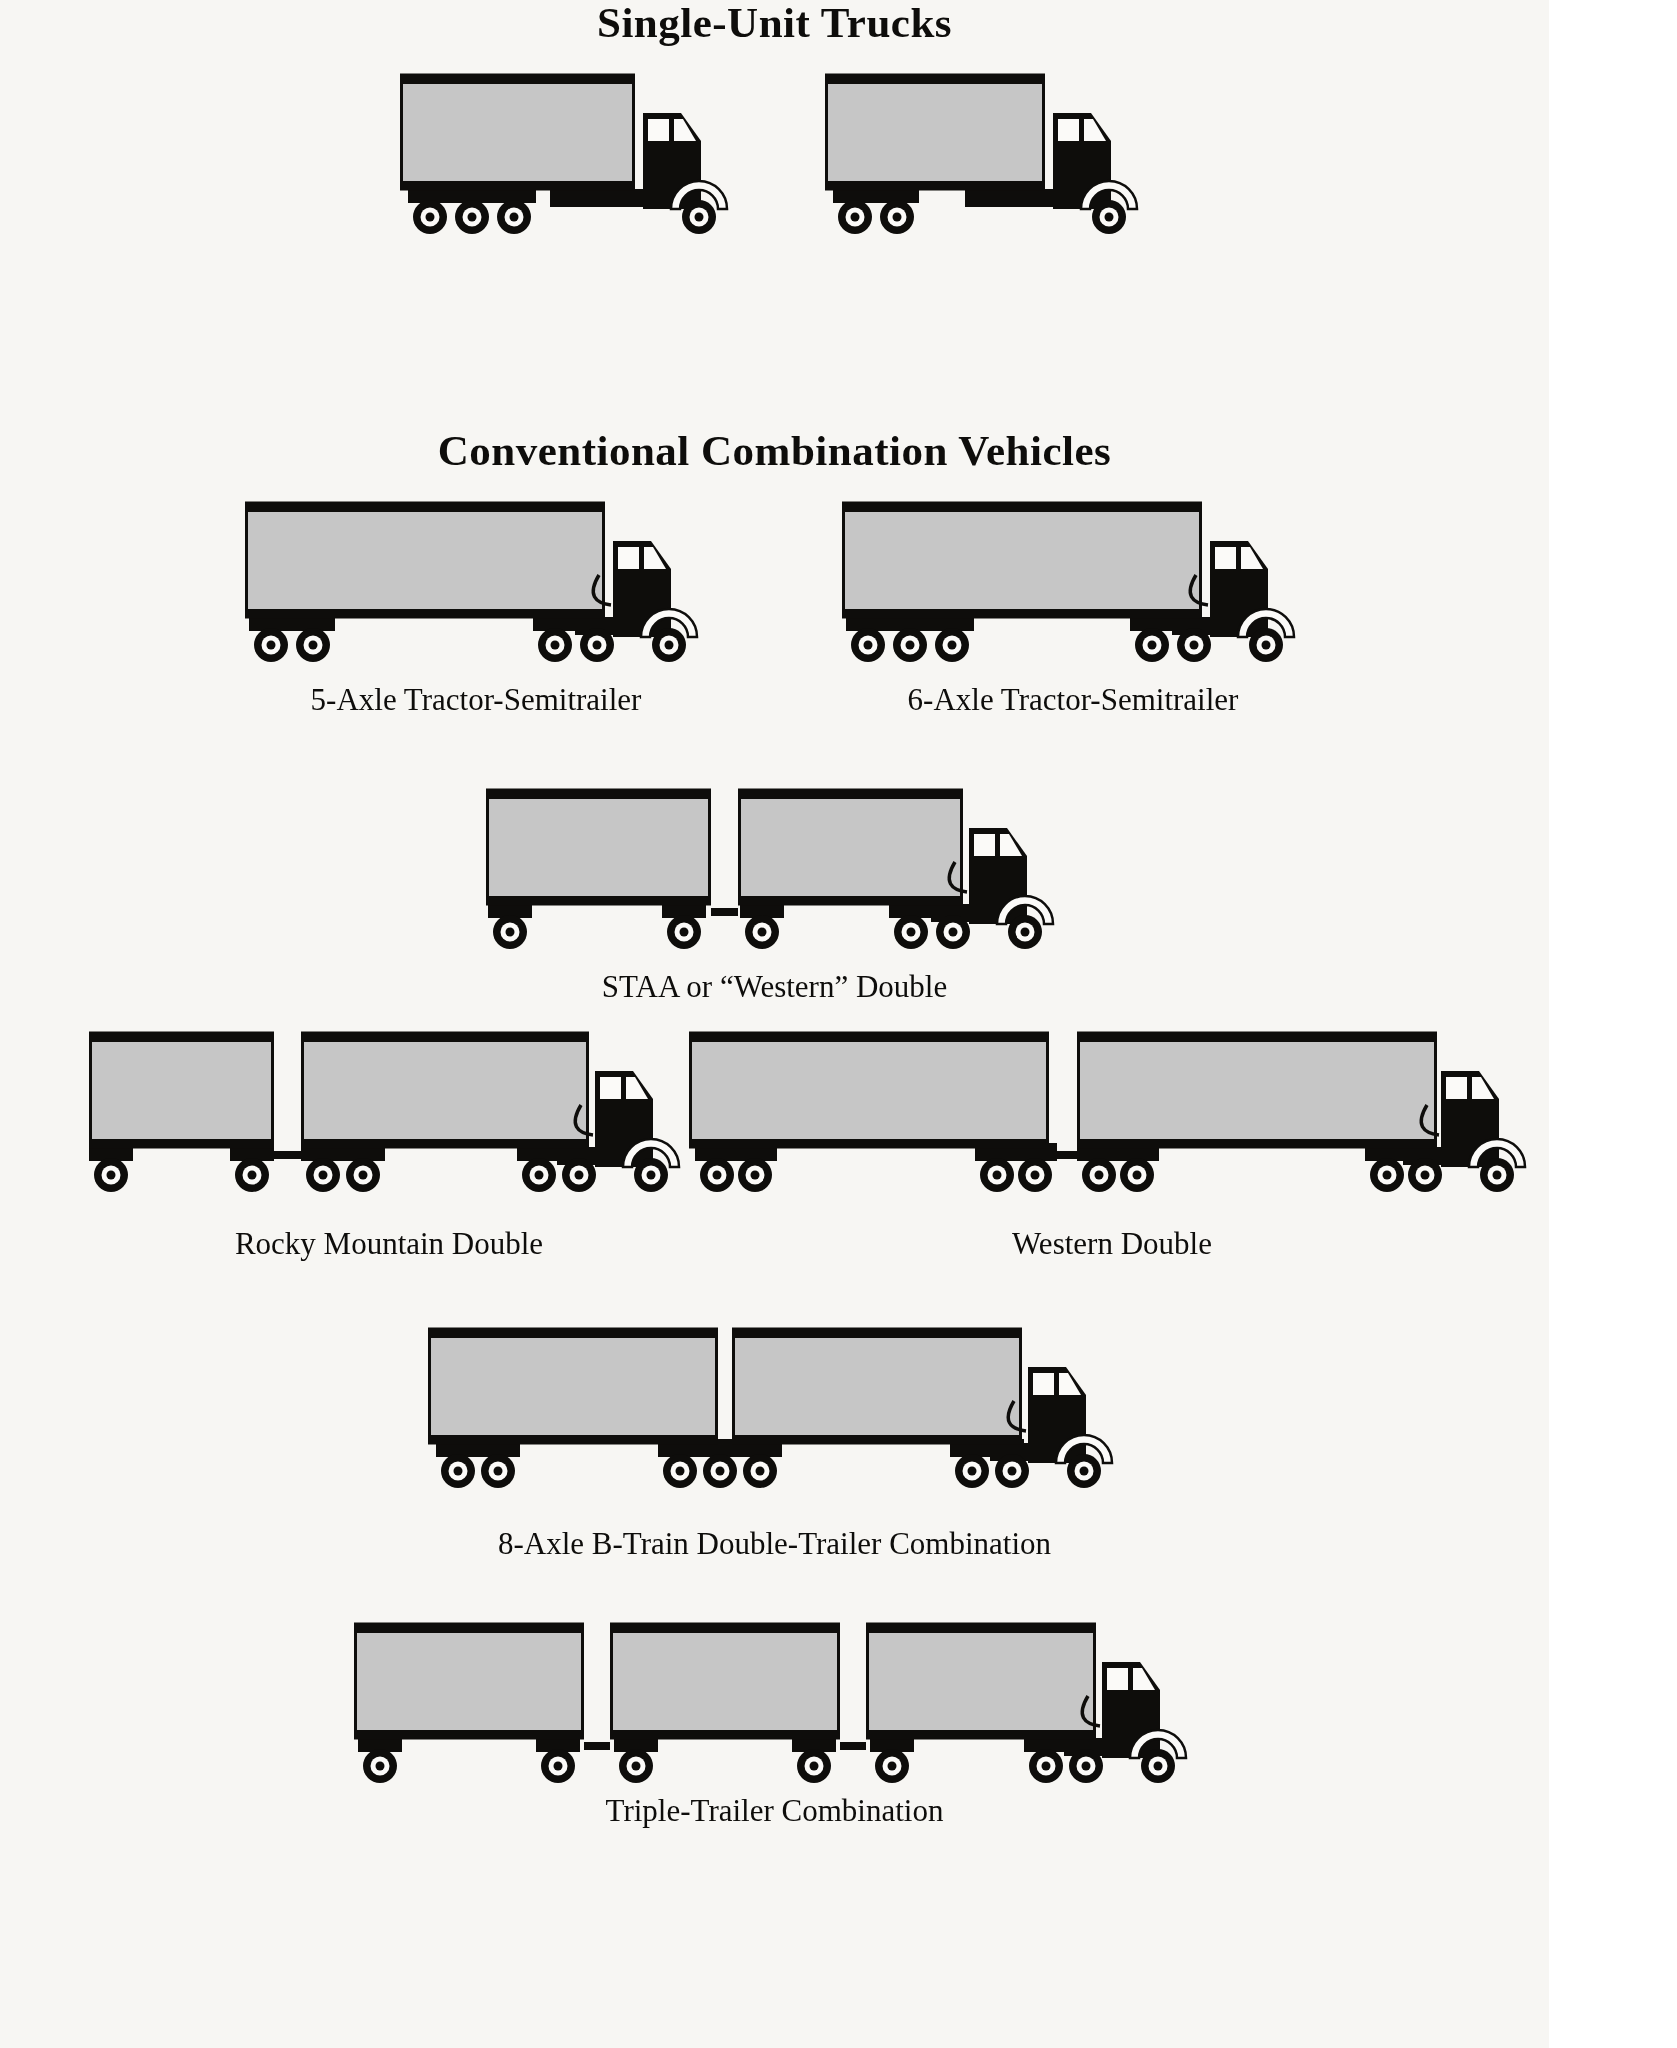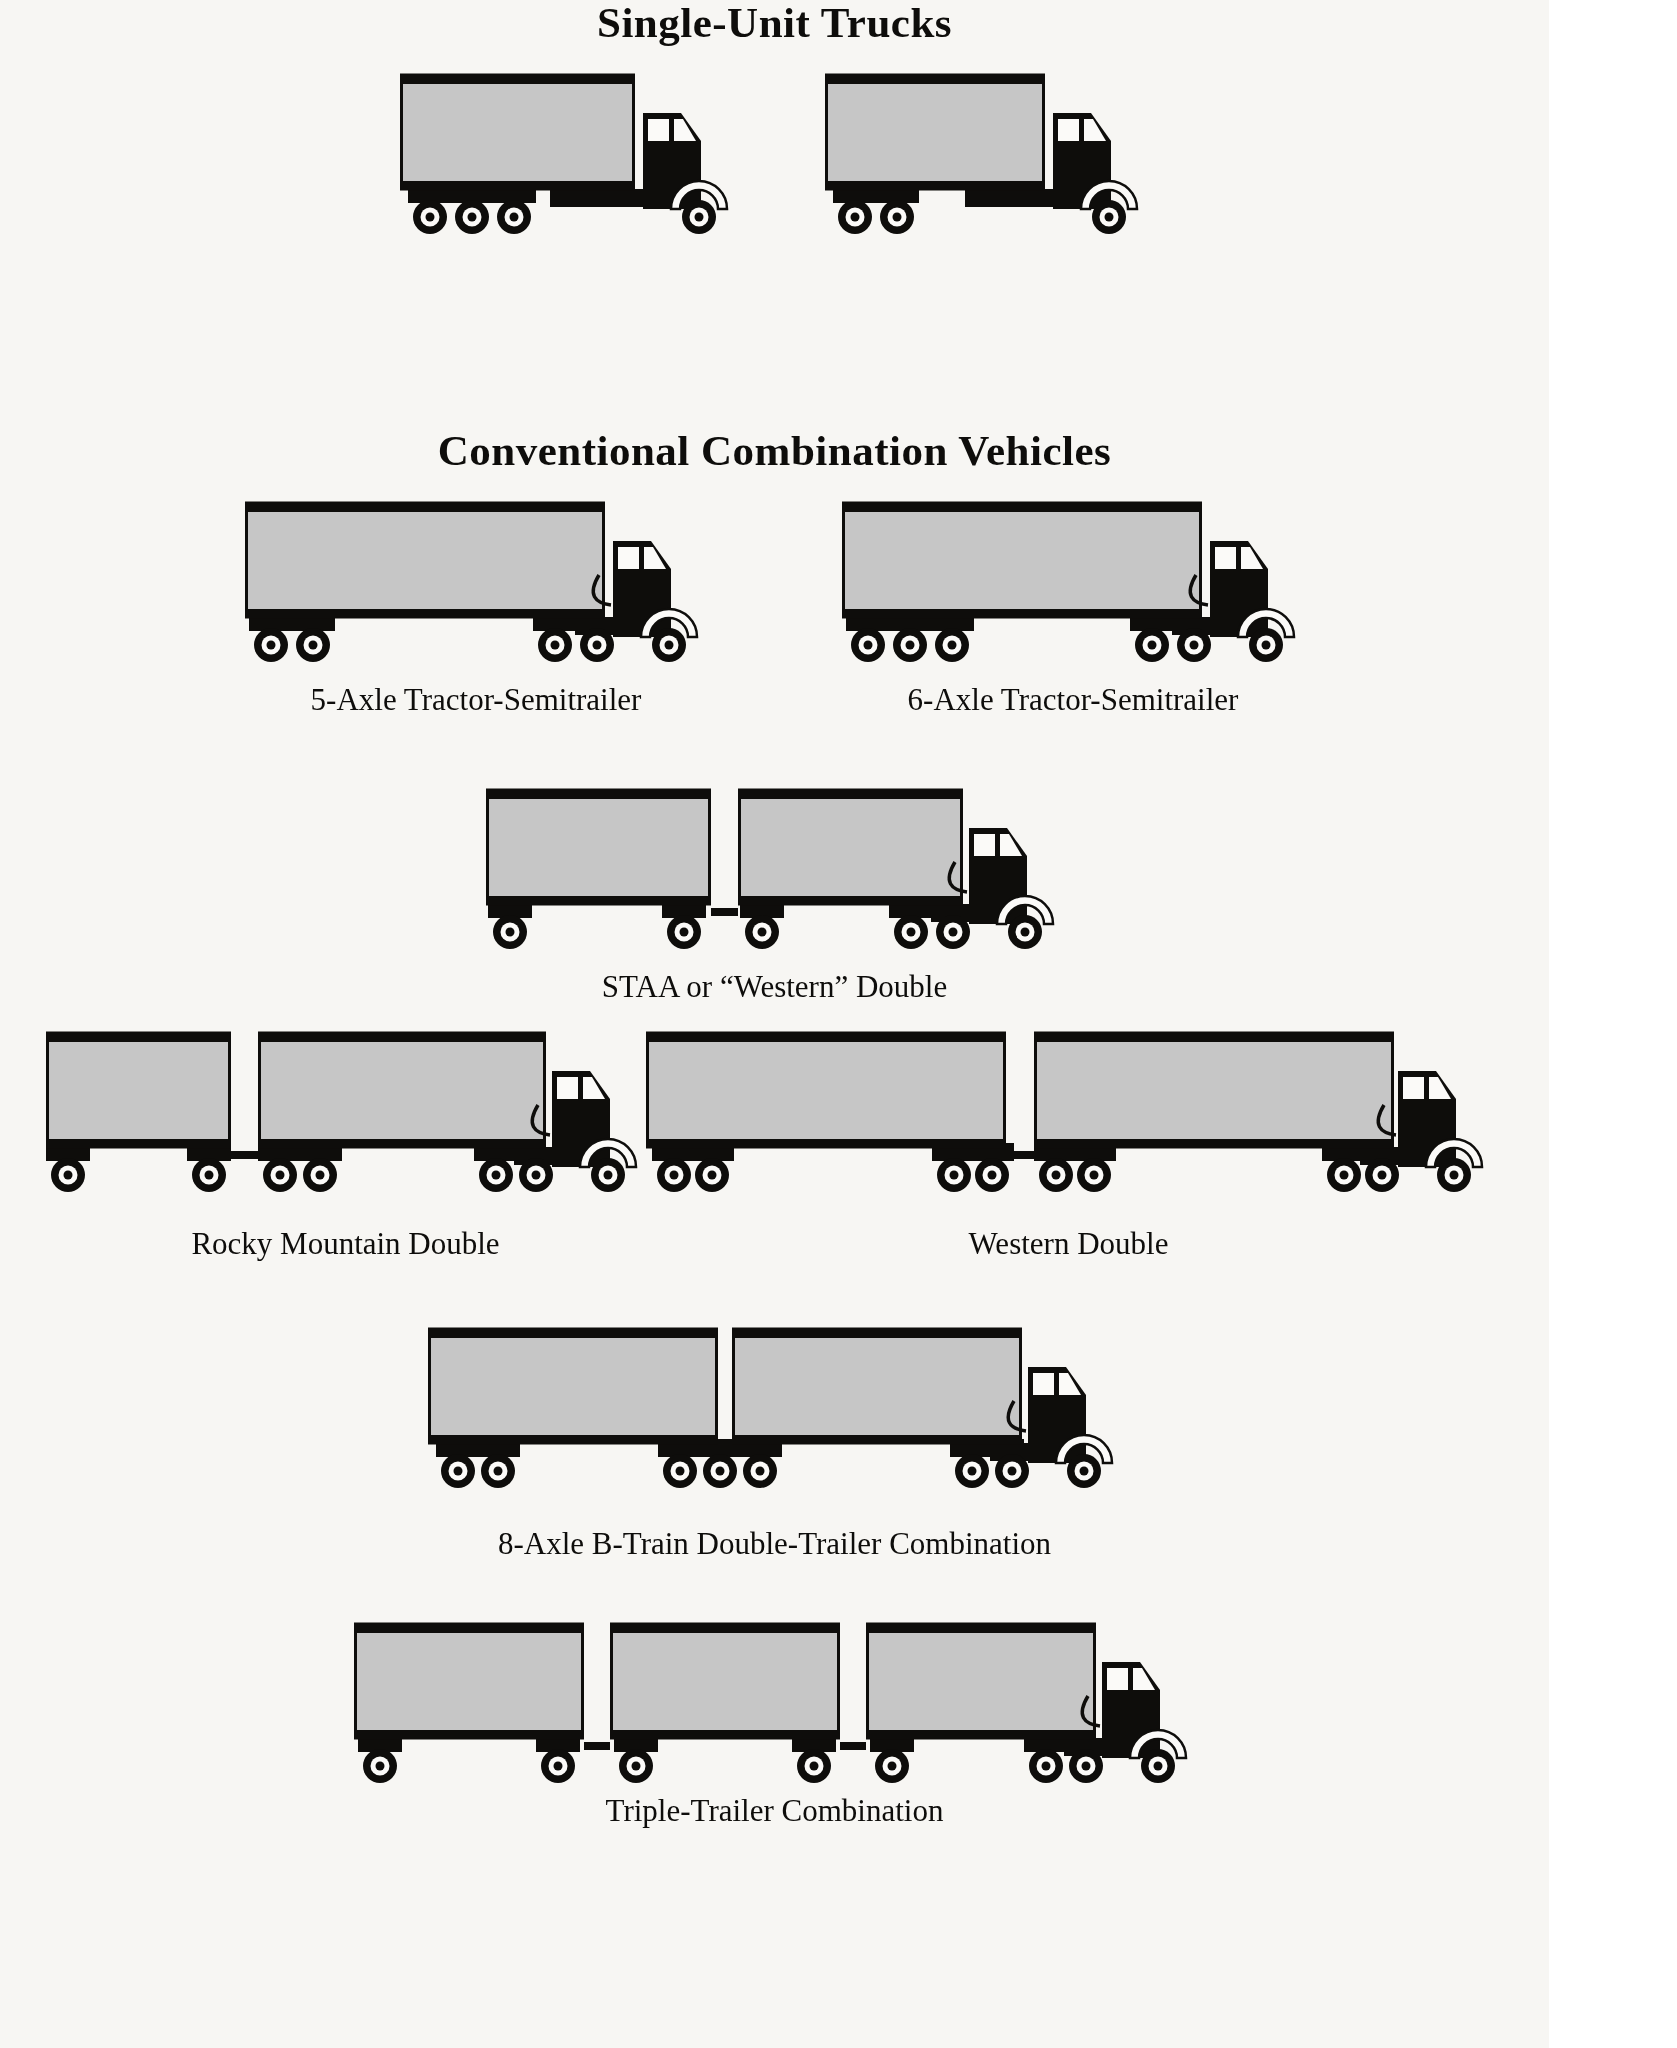--- a/index.html
+++ b/index.html
@@ -24,21 +24,21 @@
   h1.t3{margin-top:182px;}
   .row{
     display:flex;
     justify-content:center;
     align-items:flex-start;
   }
   .row figure{margin:0;display:flex;flex-direction:column;align-items:center;}
   .row-0{margin-top:22px;gap:85px;}
   .row-1{margin-top:22px;gap:135px;}
   .row-2{margin-top:64px;}
-  .row-3{margin-top:20px;width:100%;justify-content:center;box-sizing:border-box;padding:0 14px 0 2px;}
+  .row-3{margin-top:20px;width:100%;justify-content:flex-end;box-sizing:border-box;padding:0 14px 0 2px;}
   .row-4{margin-top:60px;}
   .row-5{margin-top:54px;}
   figcaption.vehicle-label{
     font-size:31px;
     line-height:1.15;
     text-align:center;
     margin-top:12px;
     white-space:nowrap;
   }
   .row-3 figcaption.vehicle-label{margin-top:26px;}

